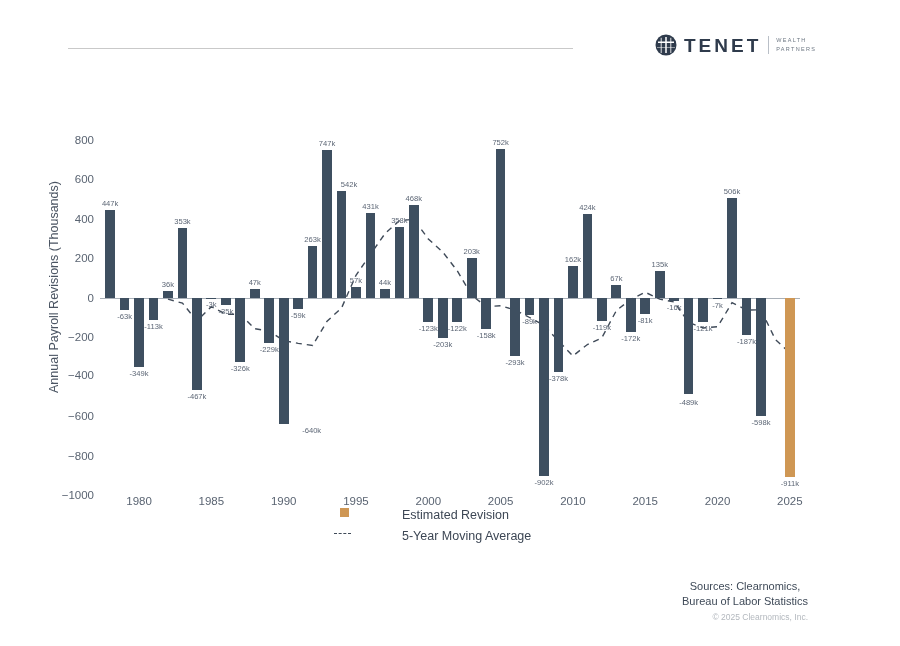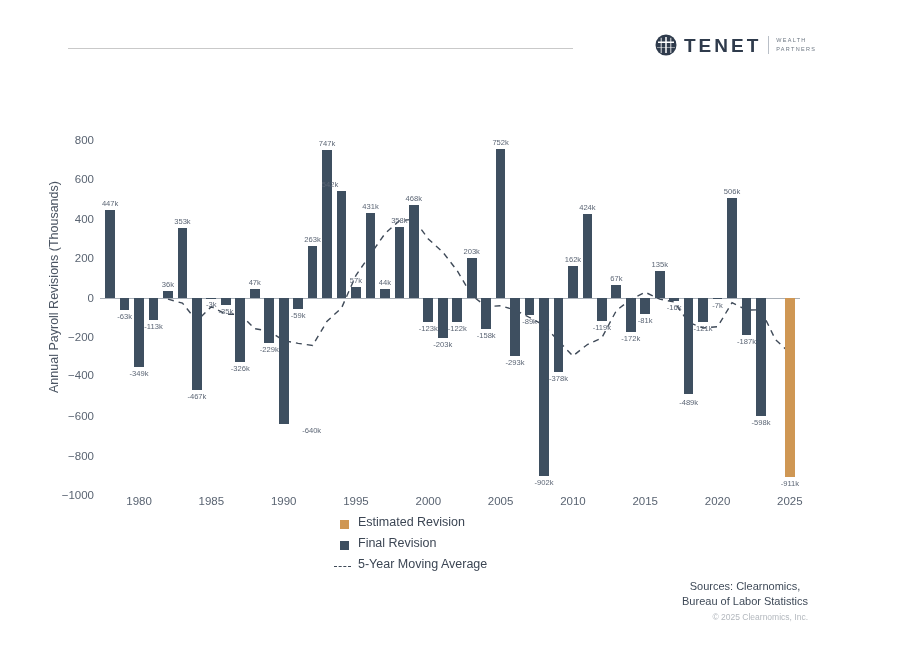--- a/index.html
+++ b/index.html
@@ -62,21 +62,21 @@
     text-align:center;transform:translateX(-50%);
   }
   .xtick-label{
     position:absolute;font-size:11.5px;color:#5a6472;white-space:nowrap;
     transform:translateX(-50%);
   }
   #xaxis{position:absolute;left:100px;top:375px;width:700px;height:24px;}
   #mavg{position:absolute;left:0;top:0;width:700px;height:355px;overflow:visible;}
   
   #legend{position:absolute;left:340px;top:388px;}
-  .legend-row{display:flex;align-items:flex-end;height:21px;}
+  .legend-row{display:flex;align-items:flex-start;height:21px;gap:44px;}
   .legend-swatch{width:9px;height:9px;margin-right:9px;flex:0 0 auto;}
   .legend-dash{
     width:9px;height:9px;margin-right:9px;flex:0 0 auto;position:relative;
   }
   .legend-dash:before{
     content:"";position:absolute;left:-6px;top:4px;width:17px;height:0;
     border-top:1.4px dashed #3f4a58;
   }
   .legend-text{font-size:12.5px;color:#3c4654;white-space:nowrap;}
   
@@ -153,21 +153,21 @@
       <div class="bar-label" style="left: 169.215px; top: 204.942px;">-229k</div>
       <div class="bar" style="left: 178.811px; top: 157.778px; width: 9.73415px; height: 126.222px; background: rgb(62, 79, 96);"></div>
       <div class="bar-label" style="left: 183.678px; top: 286px; margin-left: 28px;">-640k</div>
       <div class="bar" style="left: 193.273px; top: 157.778px; width: 9.73415px; height: 11.6361px; background: rgb(62, 79, 96);"></div>
       <div class="bar-label" style="left: 198.14px; top: 171.414px;">-59k</div>
       <div class="bar" style="left: 207.736px; top: 105.908px; width: 9.73415px; height: 51.8694px; background: rgb(62, 79, 96);"></div>
       <div class="bar-label" style="left: 212.603px; top: 94.9083px;">263k</div>
       <div class="bar" style="left: 222.199px; top: 10.4528px; width: 9.73415px; height: 147.325px; background: rgb(62, 79, 96);"></div>
       <div class="bar-label" style="left: 227.066px; top: -0.547222px;">747k</div>
       <div class="bar" style="left: 236.662px; top: 50.8833px; width: 9.73415px; height: 106.894px; background: rgb(62, 79, 96);"></div>
-      <div class="bar-label" style="left: 230px; top: 39.8833px;">542k</div>
+      <div class="bar-label" style="left: 249px; top: 39.8833px;">542k</div>
       <div class="bar" style="left: 251.125px; top: 146.536px; width: 9.73415px; height: 11.2417px; background: rgb(62, 79, 96);"></div>
       <div class="bar-label" style="left: 255.992px; top: 135.536px;">57k</div>
       <div class="bar" style="left: 265.587px; top: 72.775px; width: 9.73415px; height: 85.0028px; background: rgb(62, 79, 96);"></div>
       <div class="bar-label" style="left: 270.455px; top: 61.775px;">431k</div>
       <div class="bar" style="left: 280.05px; top: 149.1px; width: 9.73415px; height: 8.67778px; background: rgb(62, 79, 96);"></div>
       <div class="bar-label" style="left: 284.917px; top: 138.1px;">44k</div>
       <div class="bar" style="left: 294.513px; top: 87.1722px; width: 9.73415px; height: 70.6056px; background: rgb(62, 79, 96);"></div>
       <div class="bar-label" style="left: 299.38px; top: 76.1722px;">358k</div>
       <div class="bar" style="left: 308.976px; top: 65.4778px; width: 9.73415px; height: 92.3px; background: rgb(62, 79, 96);"></div>
       <div class="bar-label" style="left: 313.843px; top: 54.4778px;">468k</div>
@@ -234,24 +234,20 @@
       <div class="xtick-label" style="left: 617.562px;">2020</div>
       <div class="xtick-label" style="left: 689.876px;">2025</div>
     </div>
 
   <div id="legend">
       <div class="legend-row">
         <span class="legend-swatch" style="background: rgb(207, 151, 84);"></span>
         <span class="legend-text">Estimated Revision</span>
       </div>
       <div class="legend-row">
-        <span class="legend-swatch" style="background: rgb(62, 79, 96);"></span>
-        <span class="legend-text">Final Revision</span>
-      </div>
-      <div class="legend-row">
         <span class="legend-dash"></span>
         <span class="legend-text">5-Year Moving Average</span>
       </div>
     </div>
 </div>
 
 <div id="footer">
   <div class="src-line">Sources: Clearnomics,</div>
   <div class="src-line">Bureau of Labor Statistics</div>
   <div id="copyright">© 2025 Clearnomics, Inc.</div>

